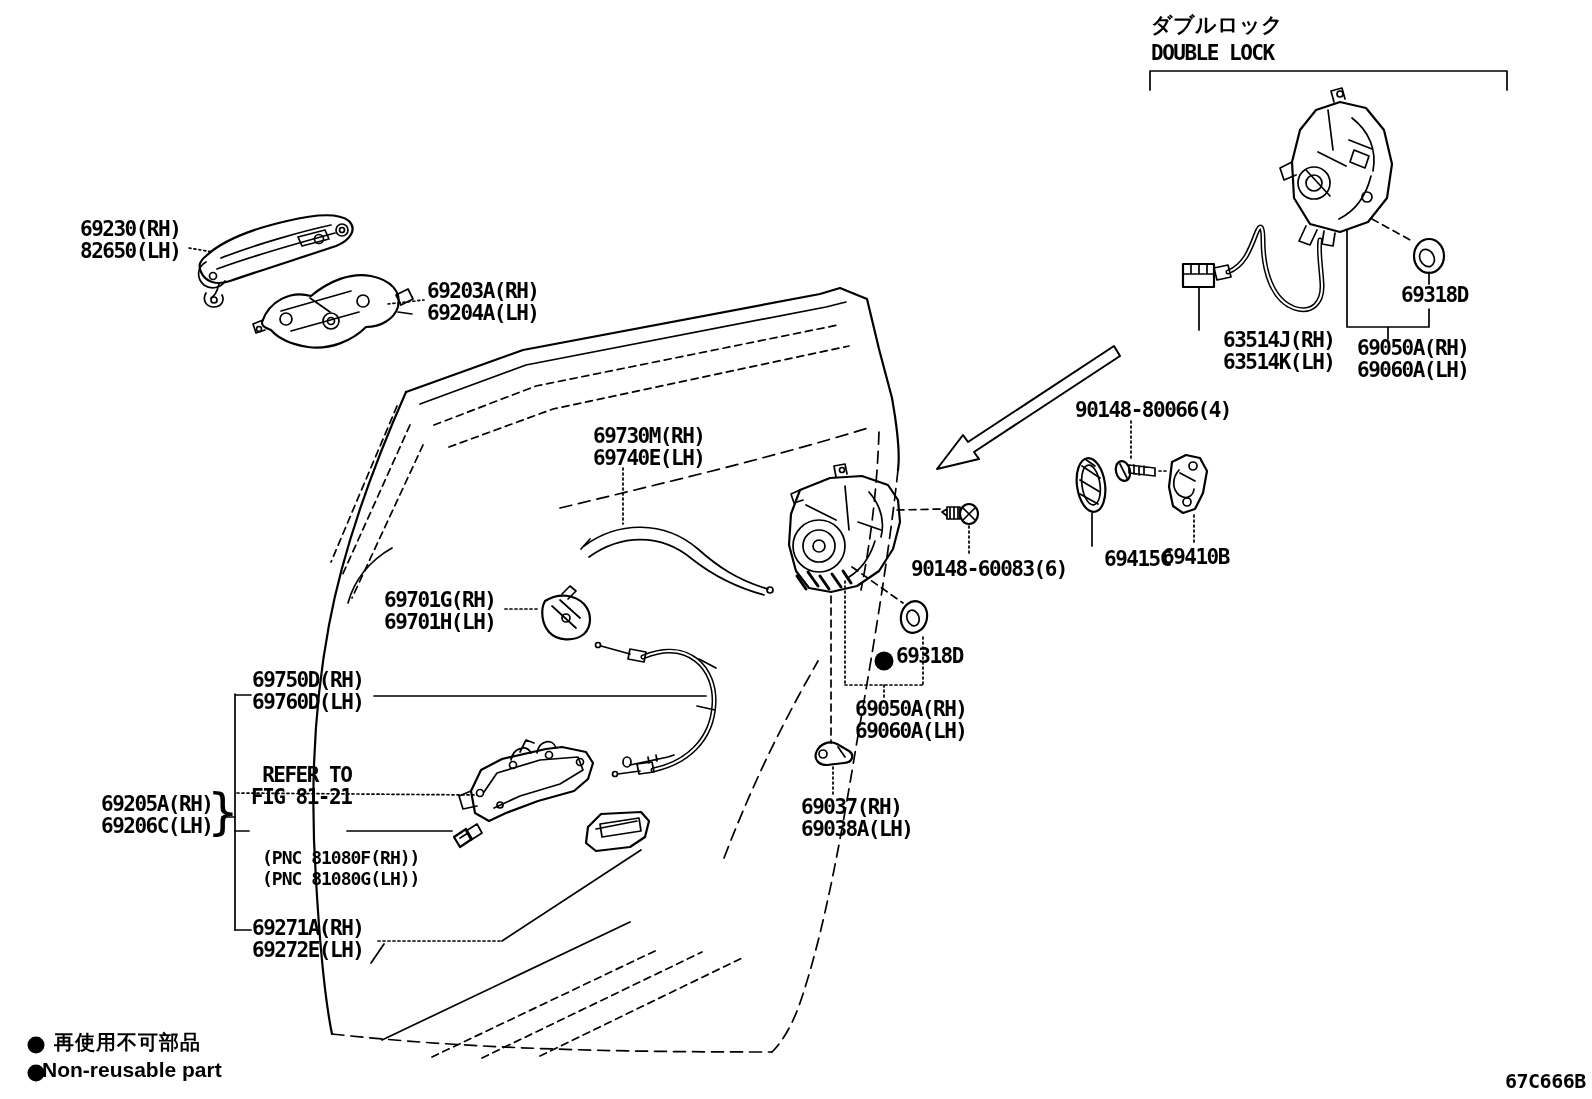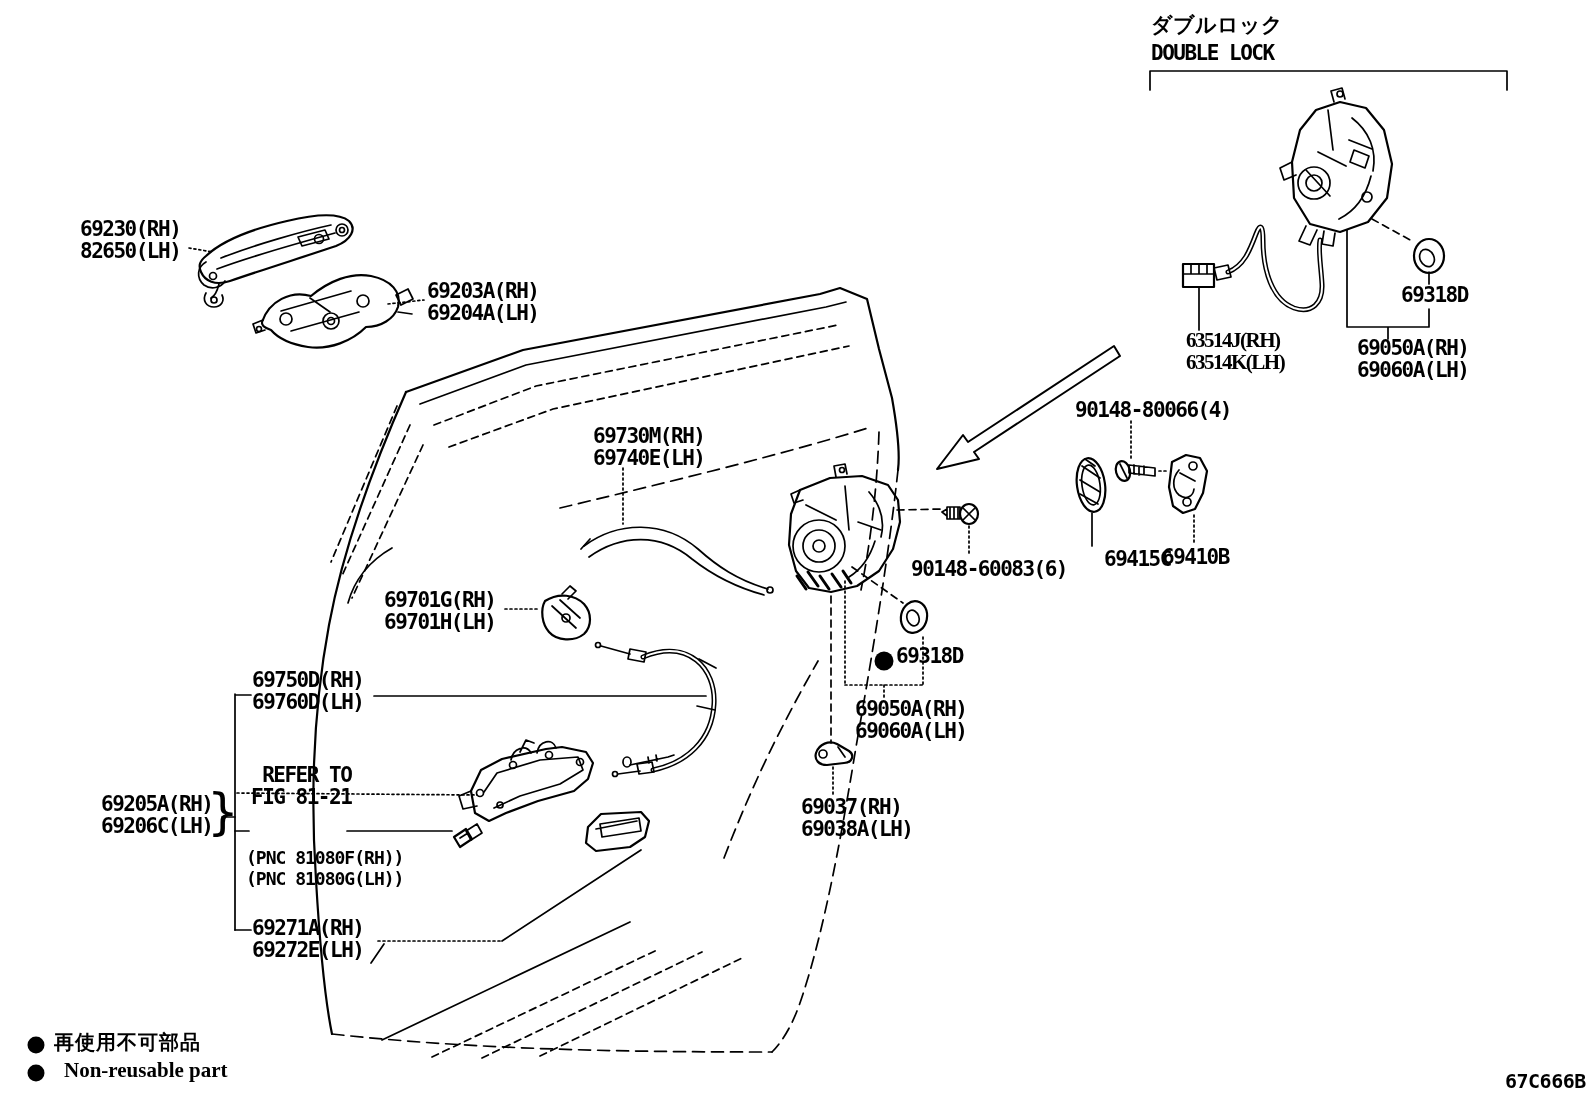--- a/index.html
+++ b/index.html
@@ -246,35 +246,35 @@
   <circle class="fillb" cx="36" cy="1045" r="8.5"></circle>
   <circle class="fillb" cx="36" cy="1073" r="8.5"></circle>
 </svg>
 
 <div id="labels">
       <div class="label jp" style="left: 1151px; top: 14px;"><span>ダブルロック</span></div>
       <div class="label" style="left: 1151px; top: 42px;"><span>DOUBLE LOCK</span></div>
       <div class="label" style="left: 80px; top: 218px;"><span>69230(RH)</span><span>82650(LH)</span></div>
       <div class="label" style="left: 427px; top: 280px;"><span>69203A(RH)</span><span>69204A(LH)</span></div>
       <div class="label" style="left: 593px; top: 425px;"><span>69730M(RH)</span><span>69740E(LH)</span></div>
-      <div class="label" style="left: 1186px; top: 329px; font-family: Liberation Serif, serif;"><span>63514J(RH)</span><span>63514K(LH)</span></div>
+      <div class="label" style="left: 1223px; top: 329px;"><span>63514J(RH)</span><span>63514K(LH)</span></div>
       <div class="label" style="left: 1401px; top: 284px;"><span>69318D</span></div>
       <div class="label" style="left: 1357px; top: 337px;"><span>69050A(RH)</span><span>69060A(LH)</span></div>
       <div class="label" style="left: 1075px; top: 399px;"><span>90148-80066(4)</span></div>
       <div class="label" style="left: 911px; top: 558px;"><span>90148-60083(6)</span></div>
       <div class="label" style="left: 1059px; top: 548px; margin-left: 45px;"><span>69415C</span></div>
       <div class="label" style="left: 1162px; top: 546px; text-align: center;"><span>69410B</span></div>
       <div class="label" style="left: 384px; top: 589px;"><span>69701G(RH)</span><span>69701H(LH)</span></div>
       <div class="label" style="left: 252px; top: 669px;"><span>69750D(RH)</span><span>69760D(LH)</span></div>
       <div class="label" style="left: 101px; top: 793px;"><span>69205A(RH)</span><span>69206C(LH)</span></div>
       <div class="label brace" style="left: 207px; top: 789px;"><span>}</span></div>
       <div class="label" style="left: 251px; top: 764px; text-align: right;"><span>REFER TO</span><span>FIG 81-21</span></div>
-      <div class="label small" style="left: 246px; top: 847px;"><span>(PNC 81080F(RH))</span><span>(PNC 81080G(LH))</span></div>
+      <div class="label small" style="left: 262px; top: 847px;"><span>(PNC 81080F(RH))</span><span>(PNC 81080G(LH))</span></div>
       <div class="label" style="left: 252px; top: 917px;"><span>69271A(RH)</span><span>69272E(LH)</span></div>
       <div class="label" style="left: 801px; top: 796px;"><span>69037(RH)</span><span>69038A(LH)</span></div>
       <div class="label" style="left: 896px; top: 645px;"><span>69318D</span></div>
       <div class="label" style="left: 855px; top: 698px;"><span>69050A(RH)</span><span>69060A(LH)</span></div>
       <div class="label legendjp" style="left: 54px; top: 1031px;"><span>再使用不可部品</span></div>
-      <div class="label legenden" style="left: 64px; top: 1059px; font-family: Liberation Serif, serif;"><span>Non-reusable part</span></div>
+      <div class="label legenden" style="left: 42px; top: 1059px;"><span>Non-reusable part</span></div>
       <div class="label code" style="left: 1505px; top: 1070px;"><span>67C666B</span></div>
     </div>
 
 </div>
 
 </body></html>

